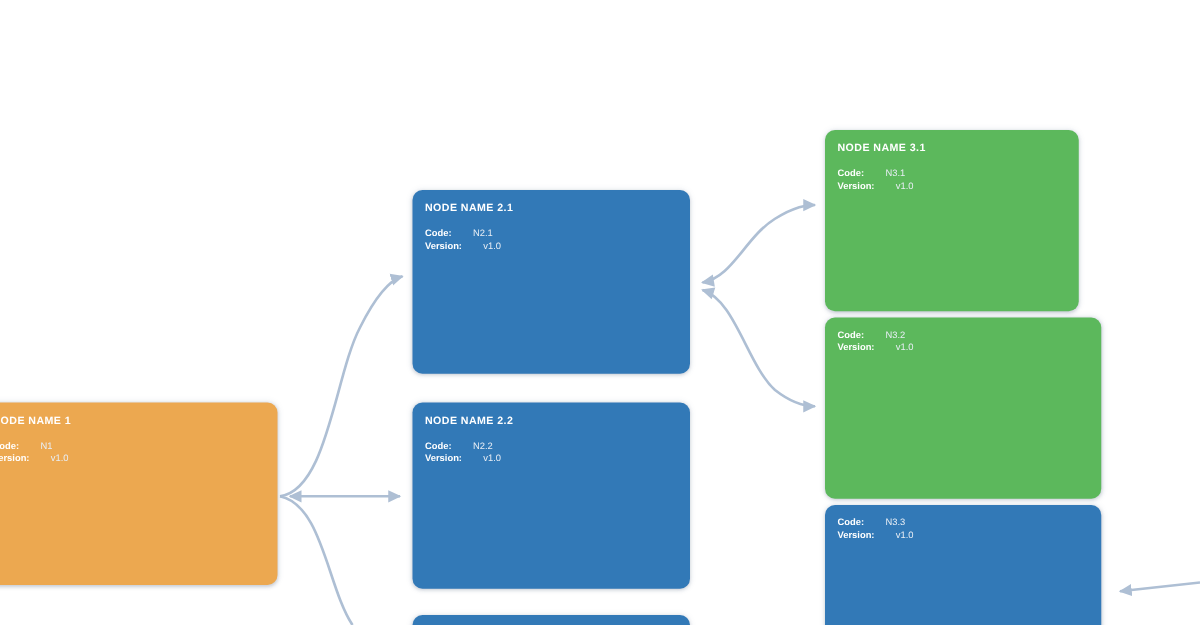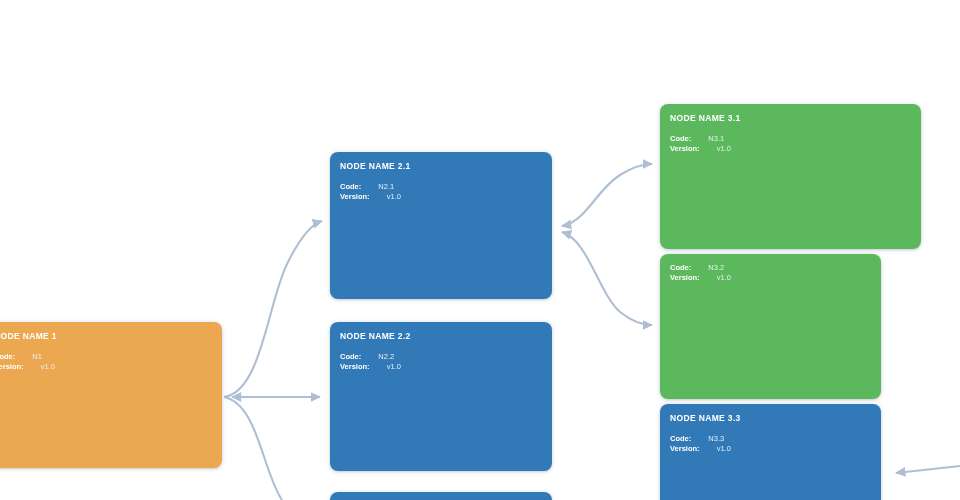--- a/index.html
+++ b/index.html
@@ -121,21 +121,21 @@
     <div class="node-row">
       <span class="k">Version:</span>
       <span class="v">v1.0</span>
     </div>
   </div>
 
   <div class="node n-blue" style="left:330px; top:492px; width:222px; height:147px;">
     <div class="node-title"></div>
   </div>
 
-  <div class="node n-green" style="left:660px; top:104px; width:261px; height:145px;">
+  <div class="node n-green" style="left:660px; top:104px; width:203px; height:145px;">
     <div class="node-title">NODE NAME 3.1</div>
     <div class="node-row">
       <span class="k">Code:</span>
       <span class="v">N3.1</span>
     </div>
     <div class="node-row">
       <span class="k">Version:</span>
       <span class="v">v1.0</span>
     </div>
   </div>
@@ -145,21 +145,20 @@
       <span class="k">Code:</span>
       <span class="v">N3.2</span>
     </div>
     <div class="node-row">
       <span class="k">Version:</span>
       <span class="v">v1.0</span>
     </div>
   </div>
 
   <div class="node n-blue" style="left:660px; top:404px; width:221px; height:145px;">
-    <div class="node-title">NODE NAME 3.3</div>
     <div class="node-row">
       <span class="k">Code:</span>
       <span class="v">N3.3</span>
     </div>
     <div class="node-row">
       <span class="k">Version:</span>
       <span class="v">v1.0</span>
     </div>
   </div>
 

